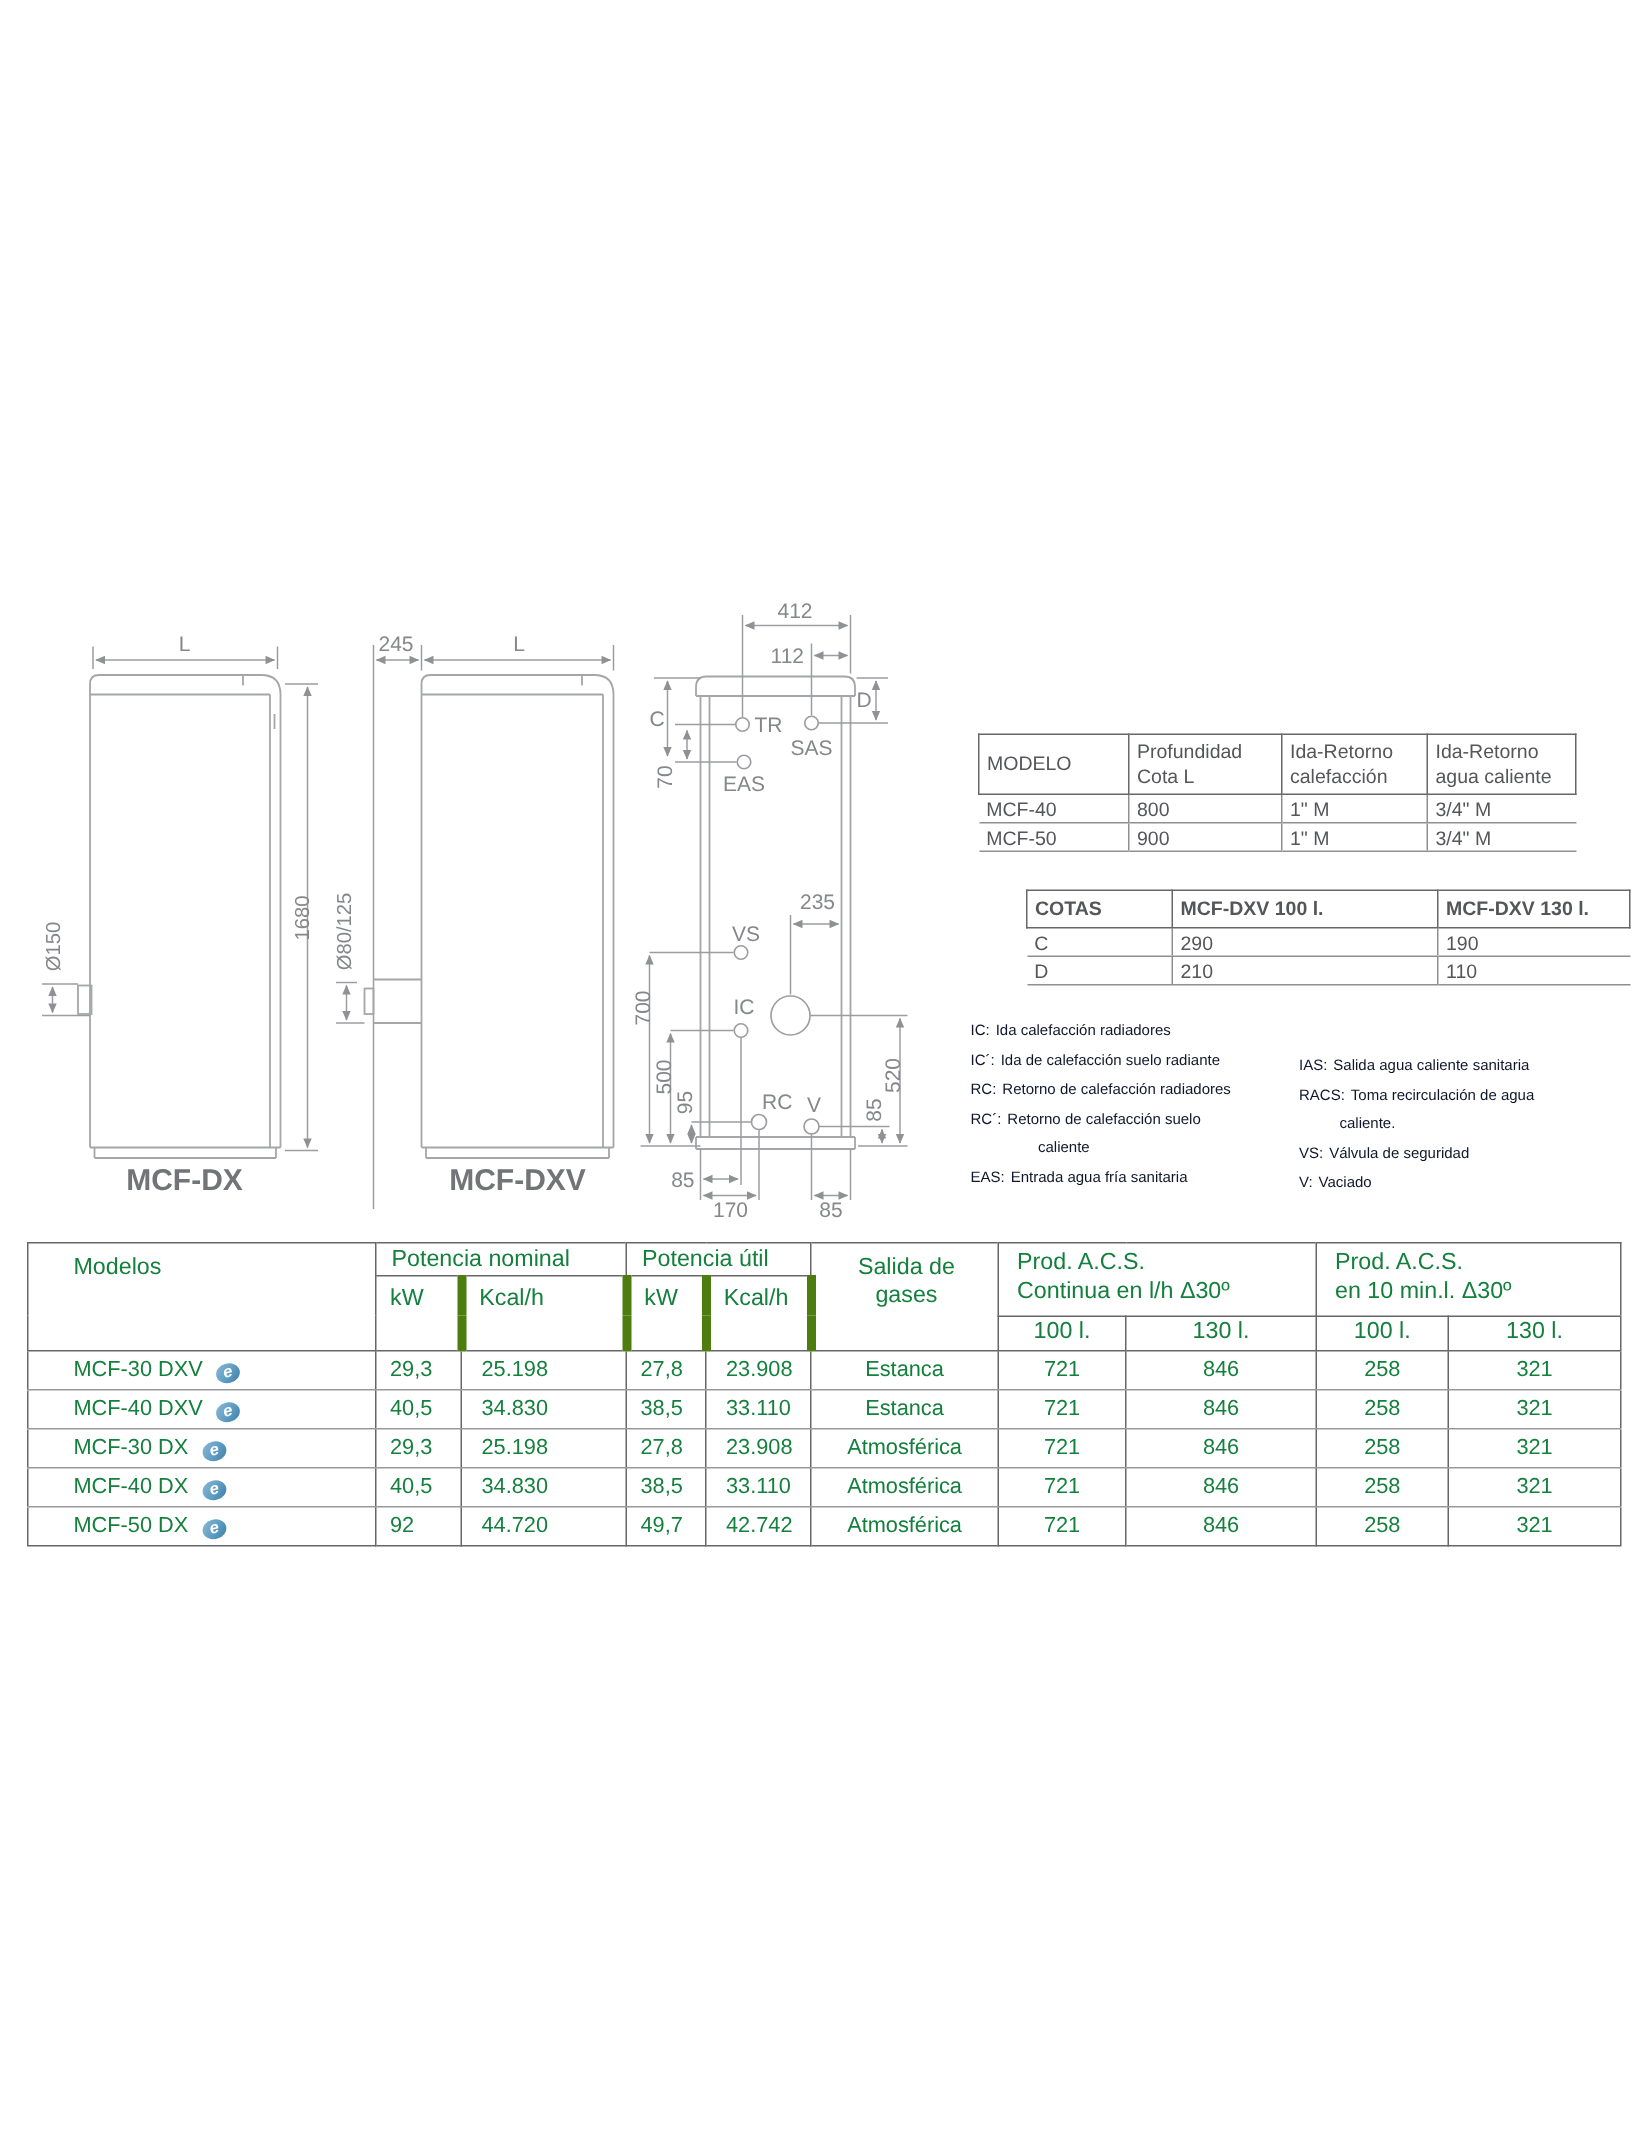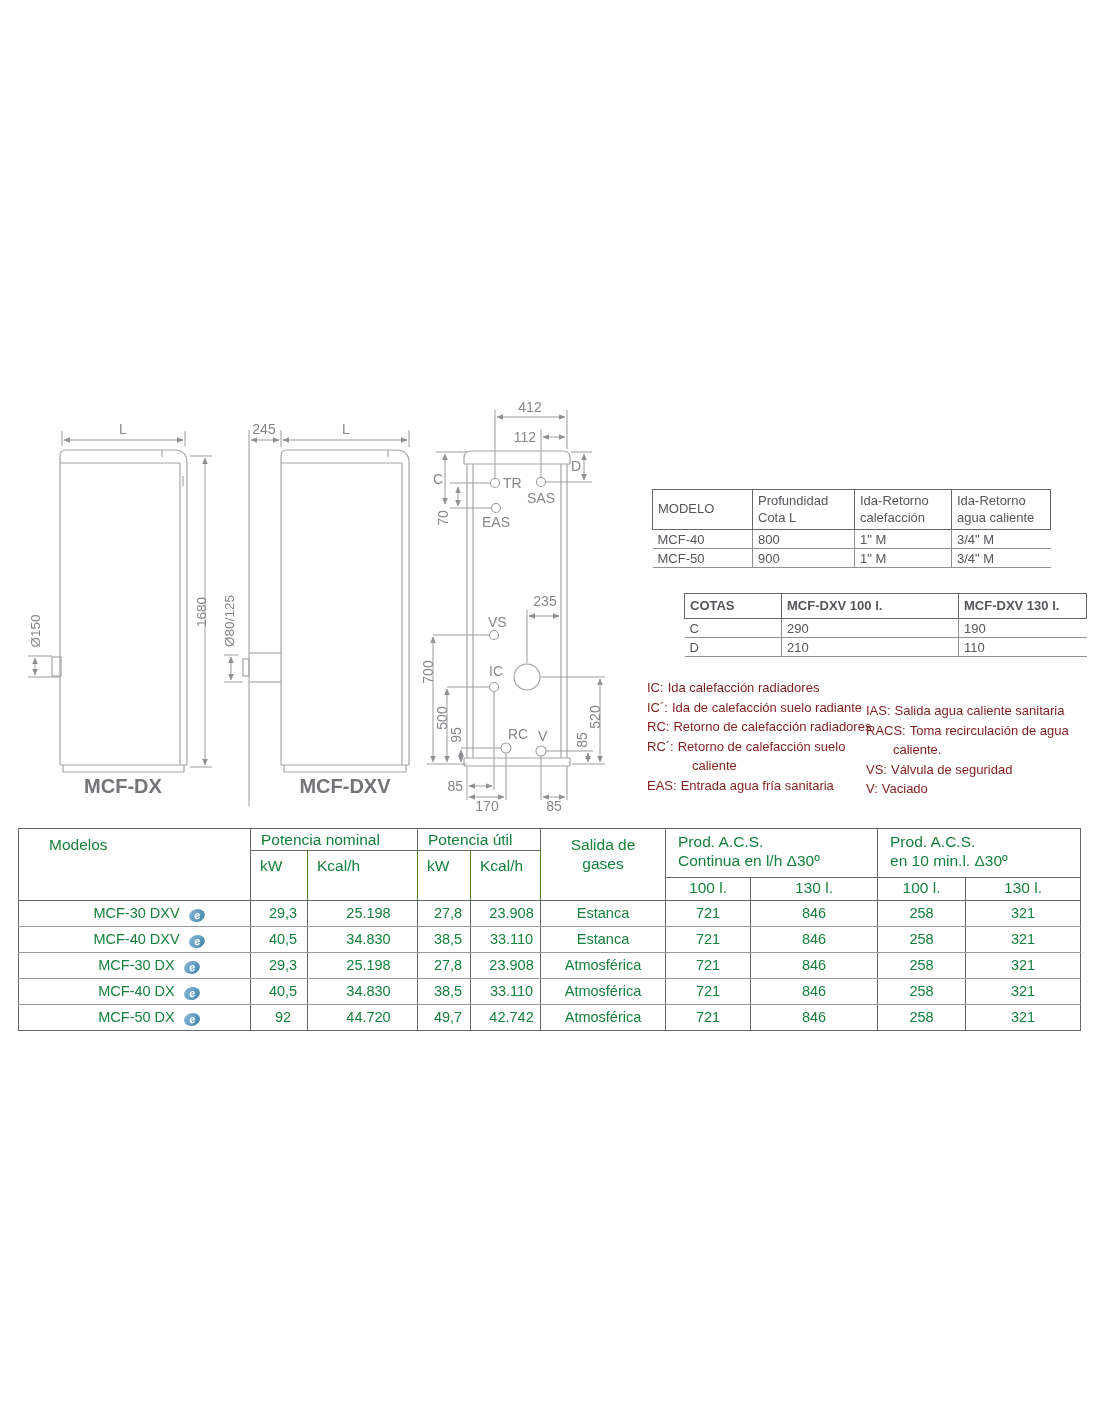--- a/index.html
+++ b/index.html
@@ -17,45 +17,45 @@
   text.dt14{font-size:14px;fill:#85878a;}
   text.mlabel{font-size:20px;font-weight:bold;fill:#737477;}
   
   table.mini{position:absolute;border-collapse:collapse;font-size:13px;color:#55565a;table-layout:fixed;}
   table.mini th{border:1px solid #66676b;font-weight:normal;text-align:left;
     padding:3px 5px;vertical-align:middle;line-height:1.28;}
   table.mini.bold-head th{font-weight:bold;}
   table.mini td{padding:1.5px 5px;border-bottom:1px solid #8d8f92;}
   table.mini td + td{border-left:1px solid #8d8f92;}
   
-  .legend-col{position:absolute;font-size:13px;color:#7f1d1d;}
+  .legend-col{position:absolute;font-size:10px;color:#0f172a;}
   .lg-line{height:19.6px;line-height:19.6px;white-space:nowrap;}
   .lg-line.ind-l{padding-left:45px;}
   .lg-line.ind-r{padding-left:27px;}
   .lg-abbr{margin-right:4px;}
   
   table.specs{position:absolute;left:18px;top:828px;width:1062px;
     border-collapse:collapse;table-layout:fixed;font-size:14.5px;color:#15803d;}
   table.specs th{font-weight:normal;font-size:15.5px;line-height:1.22;}
   table.specs{border:1px solid #66676b;}
   th.c-modelos{text-align:left;padding:7px 0 0 30px;vertical-align:top;
     border-right:1px solid #66676b;border-bottom:1px solid #66676b;}
   th.grp{ text-align:left;padding:2px 0 0 10px;vertical-align:top;
     border-right:1px solid #66676b;border-bottom:1px solid #66676b;}
   th.grp-acs{text-align:left;padding:4px 0 0 12px;vertical-align:top;
     border-bottom:1px solid #66676b;}
   th.grp-acs.vr{border-right:1px solid #66676b;}
   th.salida{text-align:center;padding-top:7px;vertical-align:top;
     border-right:1px solid #66676b;border-bottom:1px solid #66676b;}
   th.sub{text-align:left;vertical-align:top;padding:6px 0 0 9px;
     border-bottom:1px solid #66676b;}
-  th.sub.vr{border-right:1px solid #4d7c0f;}
+  th.sub.vr{border-right:6px solid #4d7c0f;}
   th.vol{text-align:center;vertical-align:middle;border-bottom:1px solid #66676b;}
   th.vol.vr{border-right:1px solid #66676b;}
-  table.specs td{height:23px;border-bottom:1px solid #97999c;vertical-align:middle;text-align:center;}
+  table.specs td{height:23px;border-bottom:1px solid #97999c;vertical-align:middle;}
   table.specs td.vr{border-right:1px solid #66676b;}
   td.c-model{text-align:left;padding-left:30px;white-space:nowrap;}
   td.num-l{padding-left:9px;}
   td.num-l2{padding-left:13px;}
   td.ctr{text-align:center;}
   table.specs tr:last-child td{border-bottom:1px solid #66676b;margin-left:48px;}
   
   .elogo{display:inline-block;width:16px;height:13px;margin-left:9px;vertical-align:-1px;
     background:linear-gradient(135deg,#8cb8d6 0%,#5e9dc3 55%,#3f7da3 100%);
     border-radius:50%;transform:rotate(-14deg);text-align:center;}

